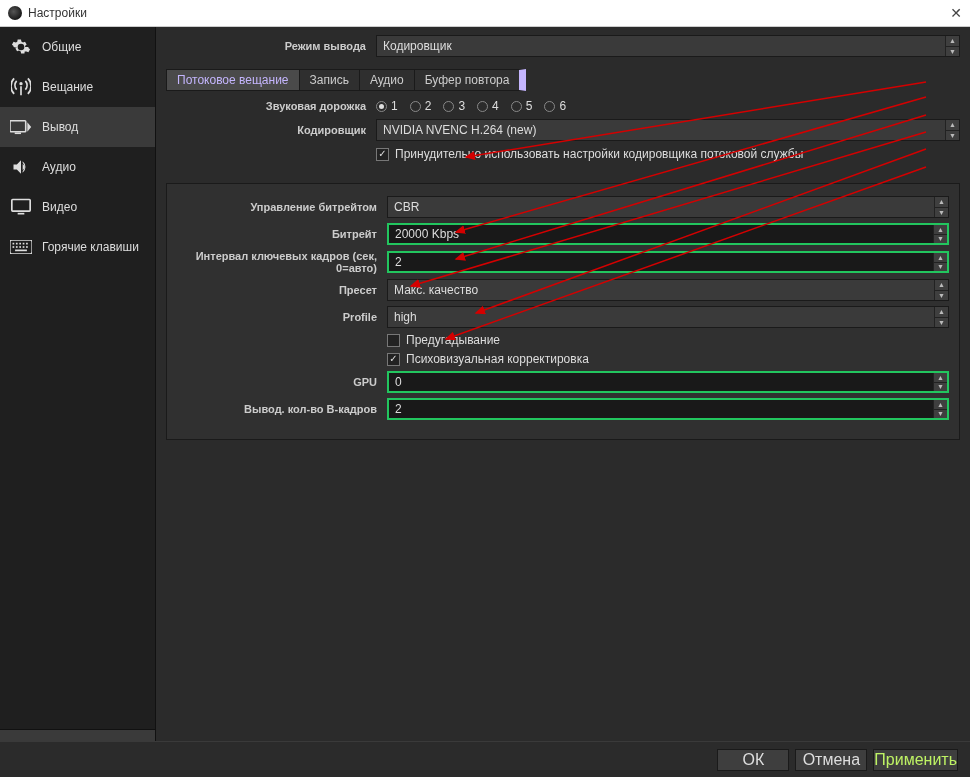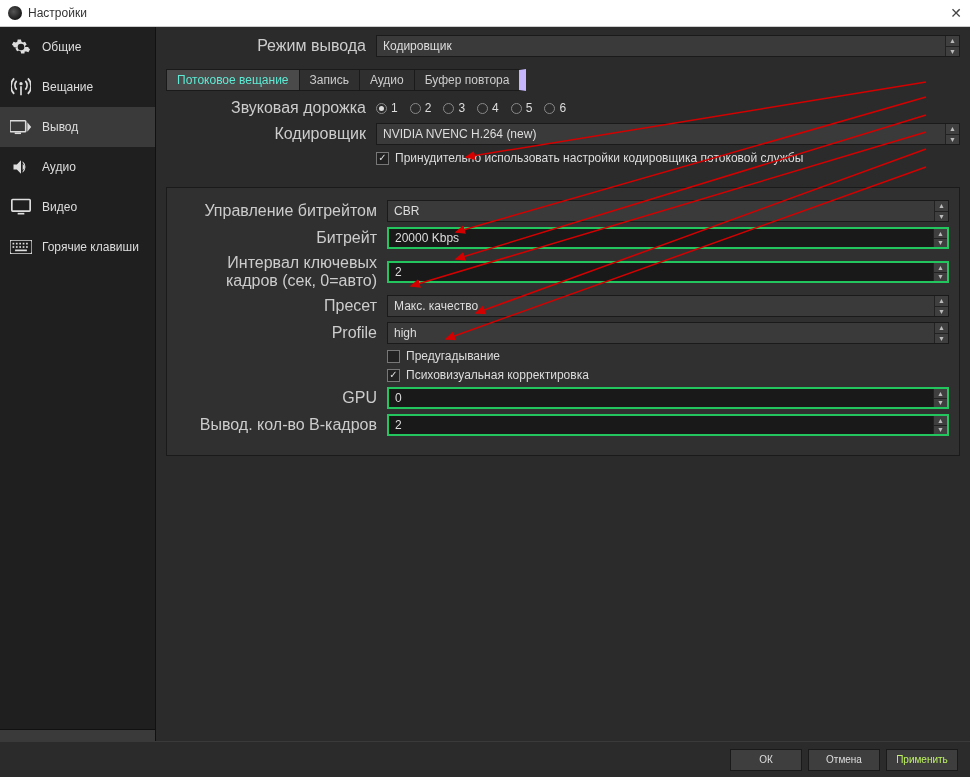--- a/index.html
+++ b/index.html
@@ -10,41 +10,41 @@
   .titlebar .close { font-size: 14px; color: #444; cursor: default; }
   .body { display: flex; height: 714px; background: #2b2b2b; }
   .sidebar { width: 156px; background: #1f1f1f; display: flex; flex-direction: column; border-right: 1px solid #111; }
   .side-item { display: flex; align-items: center; gap: 10px; padding: 20px 10px; height: 40px; color: #ddd; cursor: default; }
   .side-item.active { background: #3a3a3a; }
   .side-item .ic { width: 22px; display: flex; justify-content: center; align-items: center; }
   .side-item svg { fill: #ddd; }
   .side-scroll { height: 12px; background: #3a3a3a; margin-top: auto; border-top: 1px solid #111; }
   .main { flex: 1; display: flex; flex-direction: column; padding: 8px 10px; position: relative; }
   .row { display: flex; align-items: center; margin-bottom: 6px; }
-  .label { width: 210px; text-align: right; padding-right: 10px; color: #ccc; font-size: 16px; }
+  .label { width: 210px; text-align: right; padding-right: 10px; color: #ccc; font-size: 11px; font-weight: bold; }
   .control { flex: 1; }
   .select { height: 22px; background: #3a3a3a; border: 1px solid #1a1a1a; color: #ddd; display: flex; align-items: center; padding: 0 6px; position: relative; }
   .input { height: 22px; background: #191919; border: 2px solid #22c55e; color: #ddd; display: flex; align-items: center; padding: 0 6px; position: relative; }
   .spin { position: absolute; right: 0; top: 0; bottom: 0; width: 14px; background: #3f3f3f; border-left: 1px solid #222; display: flex; flex-direction: column; }
   .spin div { flex: 1; display: flex; align-items: center; justify-content: center; font-size: 7px; color: #bbb; }
   .spin .sep { border-top: 1px solid #222; }
   .tabs { display: flex; gap: 0; margin-top: 6px; margin-bottom: 8px; }
   .tab { padding: 4px 10px; background: #2f2f2f; border: 1px solid #1a1a1a; border-right: none; color: #ccc; cursor: default; height: 22px; display: flex; align-items: center; }
   .tab:last-child { border-right: 7px solid #c4b5fd; }
-  .tab.active { background: #4a4a4a; color: #5eead4; }
+  .tab.active { background: #4a4a4a; color: #c4b5fd; }
   .radio-row { display: flex; align-items: center; gap: 12px; }
   .radio { display: flex; align-items: center; gap: 4px; }
   .radio .o { width: 11px; height: 11px; border-radius: 50%; border: 1px solid #888; display: flex; align-items: center; justify-content: center; }
   .radio.sel .o::after { content: ""; width: 5px; height: 5px; border-radius: 50%; background: #ddd; }
   .chk { display: flex; align-items: center; gap: 6px; }
   .chk .box { width: 13px; height: 13px; border: 1px solid #777; background: #222; display: flex; align-items: center; justify-content: center; font-size: 10px; color: #ddd; line-height: 1; }
   .settings-box { border: 1px solid #1a1a1a; background: #303030; padding: 12px 10px 14px 10px; margin-top: 16px; }
   .settings-box .row { margin-bottom: 5px; }
   .footer { height: 36px; background: #2b2b2b; display: flex; align-items: center; justify-content: flex-end; gap: 6px; padding: 0 12px; border-top: 1px solid #3a3a3a; }
-  .btn { min-width: 72px; height: 22px; background: #3e3e3e; border: 1px solid #1a1a1a; color: #ddd; display: flex; align-items: center; justify-content: center; font-size: 10px; cursor: default; }
+  .btn { min-width: 72px; height: 22px; background: #3e3e3e; border: 1px solid #1a1a1a; color: #ddd; display: flex; align-items: center; justify-content: center; font-size: 16px; cursor: default; }
   .btn.disabled { color: #bef264; }
   .arrows-overlay { position: absolute; inset: 0; pointer-events: none; }
 </style>
 </head>
 <body>
 
 <div class="titlebar">
   <div class="obs-icon"></div>
   <div>Настройки</div>
   <div class="spacer"></div>

